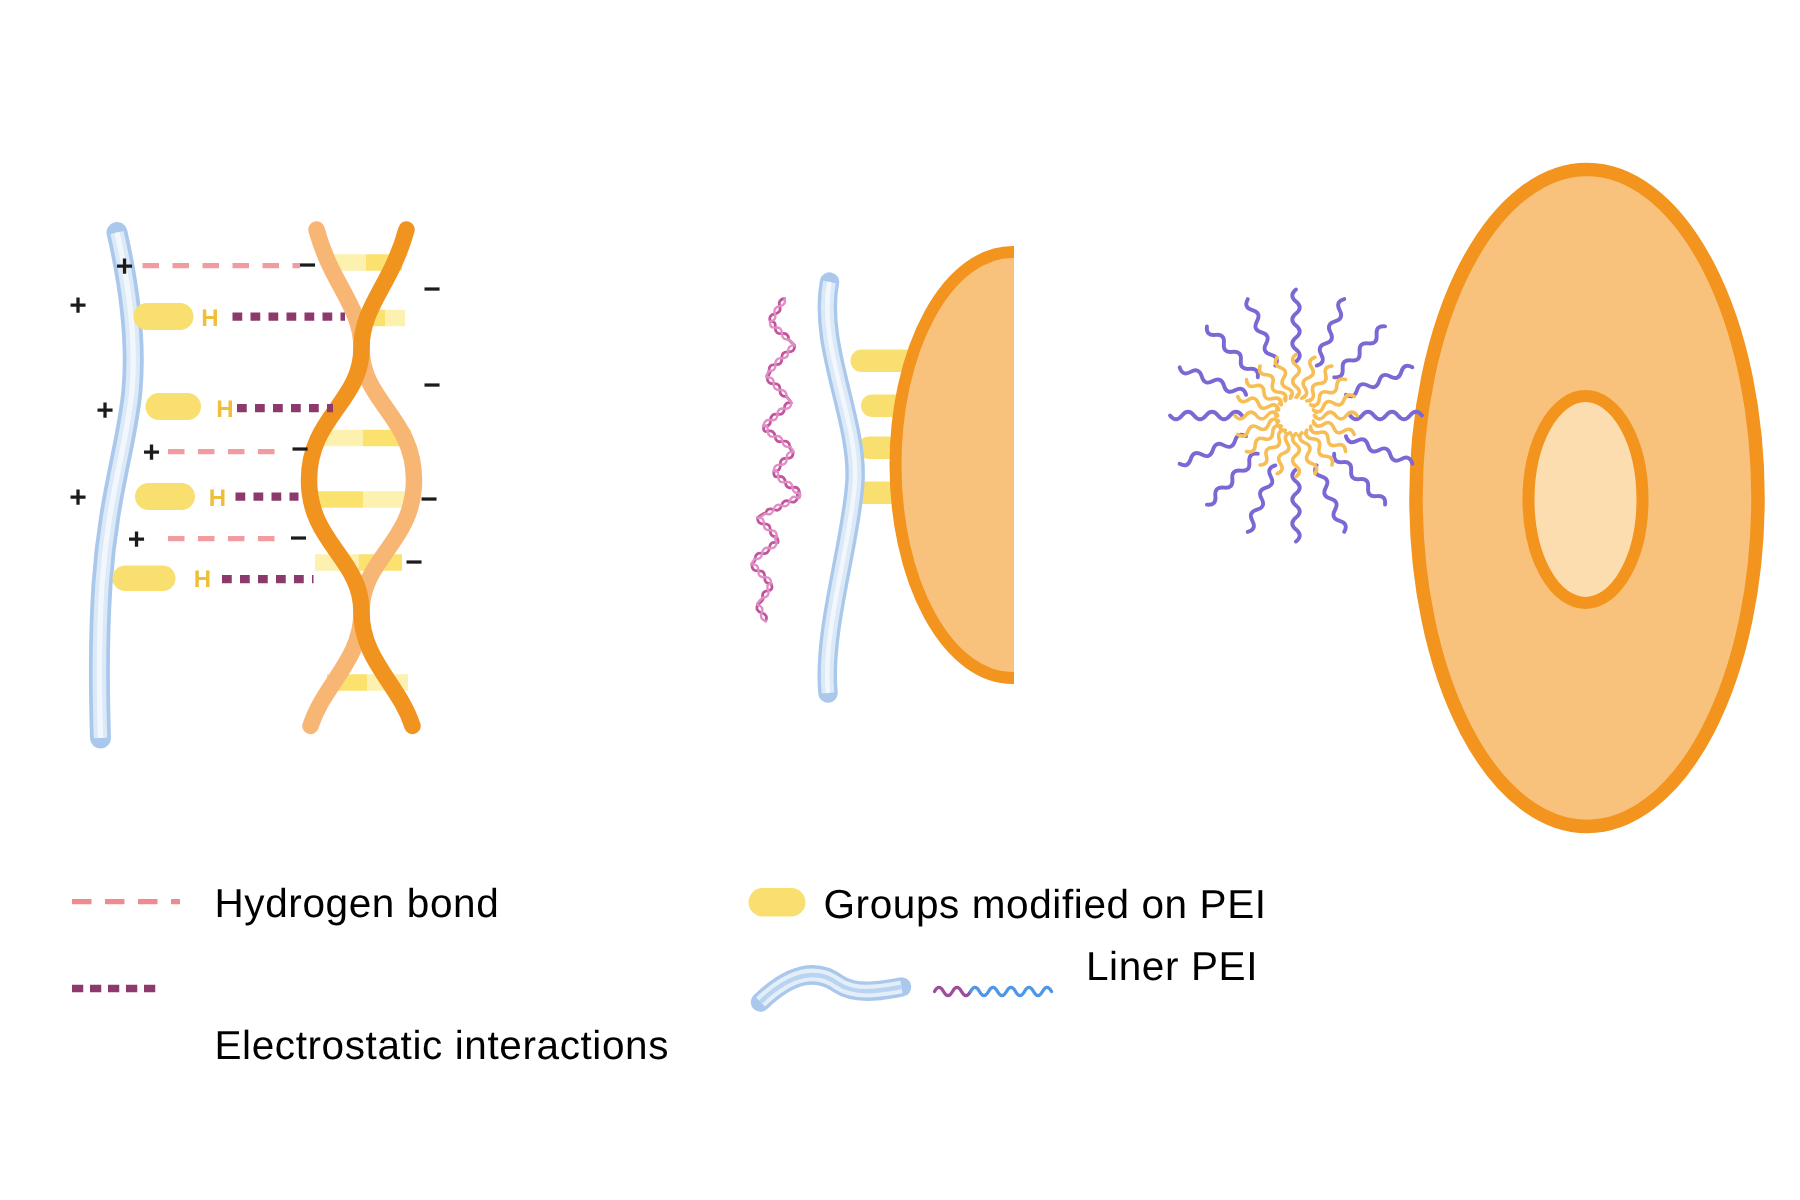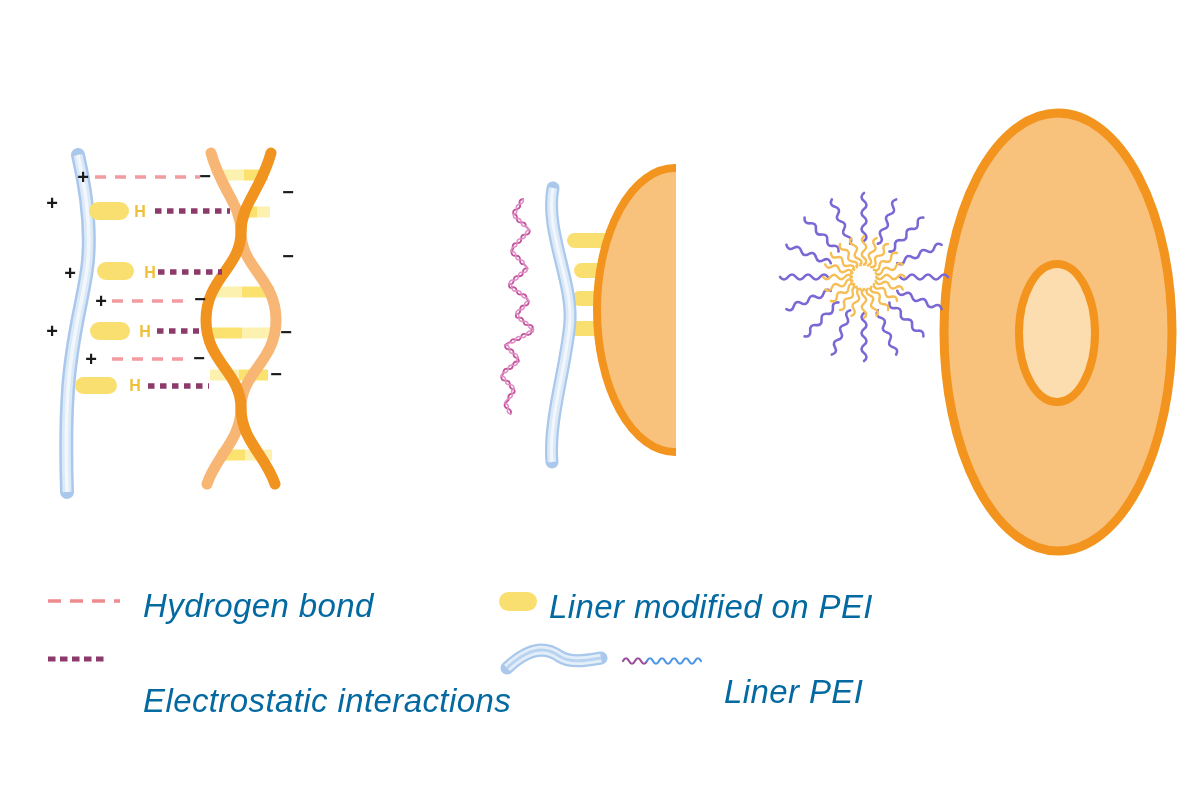--- a/index.html
+++ b/index.html
@@ -1,20 +1,20 @@
 <!DOCTYPE html>
 <html><head>
 <meta charset="utf-8">
 <style>
   html,body{margin:0;padding:0;background:#fff;}
   .stage{position:relative;width:1200px;height:800px;background:#ffffff;overflow:hidden;
          font-family:"Liberation Sans",sans-serif;}
   .abs{position:absolute;}
-  .lbl{position:absolute;font-size:33px;line-height:1.15;letter-spacing:.4px;color:#0369a1;
-       font-family:"Liberation Sans",sans-serif;white-space:nowrap;font-style:italic;}
+  .lbl{position:absolute;font-size:27px;line-height:1.15;letter-spacing:.4px;color:#000000;
+       font-family:"Liberation Sans",sans-serif;white-space:nowrap;}
   .pill-swatch{position:absolute;background:#F9DF70;border-radius:10px;}
   svg{display:block;}
   .sym{font:700 20px "Liberation Sans",sans-serif;fill:#1b1b1b;}
   .hsym{font:700 16px "Liberation Sans",sans-serif;fill:#EFBF3A;}
 </style>
 </head>
 <body>
 
 <div class="stage">
 
@@ -183,27 +183,27 @@
       <line x1="2" y1="7" x2="74" y2="7" stroke="#EF8B8E" stroke-width="3.5" stroke-dasharray="13 9"></line>
     </svg>
     <span class="lbl" style="left:143px;top:587px">Hydrogen bond</span>
 
     <svg class="abs" style="left:46px;top:652px" width="66" height="14" viewBox="0 0 66 14">
       <line x1="2" y1="7" x2="62" y2="7" stroke="#8C3A6B" stroke-width="5" stroke-dasharray="7.5 4.5"></line>
     </svg>
     <span class="lbl" style="left:143px;top:682px">Electrostatic interactions</span>
 
     <div class="pill-swatch" style="left:499px;top:592px;width:38px;height:19px"></div>
-    <span class="lbl" style="left:549px;top:588px">Liner modified on PEI</span>
+    <span class="lbl" style="left:549px;top:588px">Groups modified on PEI</span>
 
     <svg class="abs" style="left:497px;top:637px" width="112" height="40" viewBox="0 0 112 40">
       <path d="M 10,31 C 30,12 47,8 62,19 C 74,27 92,23 104,21" fill="none" stroke="#A9C8EC" stroke-width="13" stroke-linecap="round"></path>
       <path d="M 10,31 C 30,12 47,8 62,19 C 74,27 92,23 104,21" fill="none" stroke="#E4EEF9" stroke-width="8.5"></path>
       <path d="M 10,31 C 30,12 47,8 62,19 C 74,27 92,23 104,21" fill="none" stroke="#B9D4F1" stroke-width="3"></path>
     </svg>
     <svg class="abs" style="left:620px;top:650px" width="90" height="20" viewBox="0 0 90 20">
       <path d="M 3,11 q 3,-5.5 6,0 t 6,0 t 6,0 t 6,0" fill="none" stroke="#9C4D9E" stroke-width="2.2" stroke-linecap="round"></path>
       <path d="M 27,11 q 3,-5.5 6,0 t 6,0 t 6,0 t 6,0 t 6,0 t 6,0 t 6,0 t 6,0 t 6,0" fill="none" stroke="#4D96E8" stroke-width="2.2" stroke-linecap="round"></path>
     </svg>
-    <span class="lbl" style="left:724px;top:673px">Liner PEI</span>
+    <span class="lbl" style="left:724px;top:629px">Liner PEI</span>
   </div>
 
 </div>
 
 </body></html>

